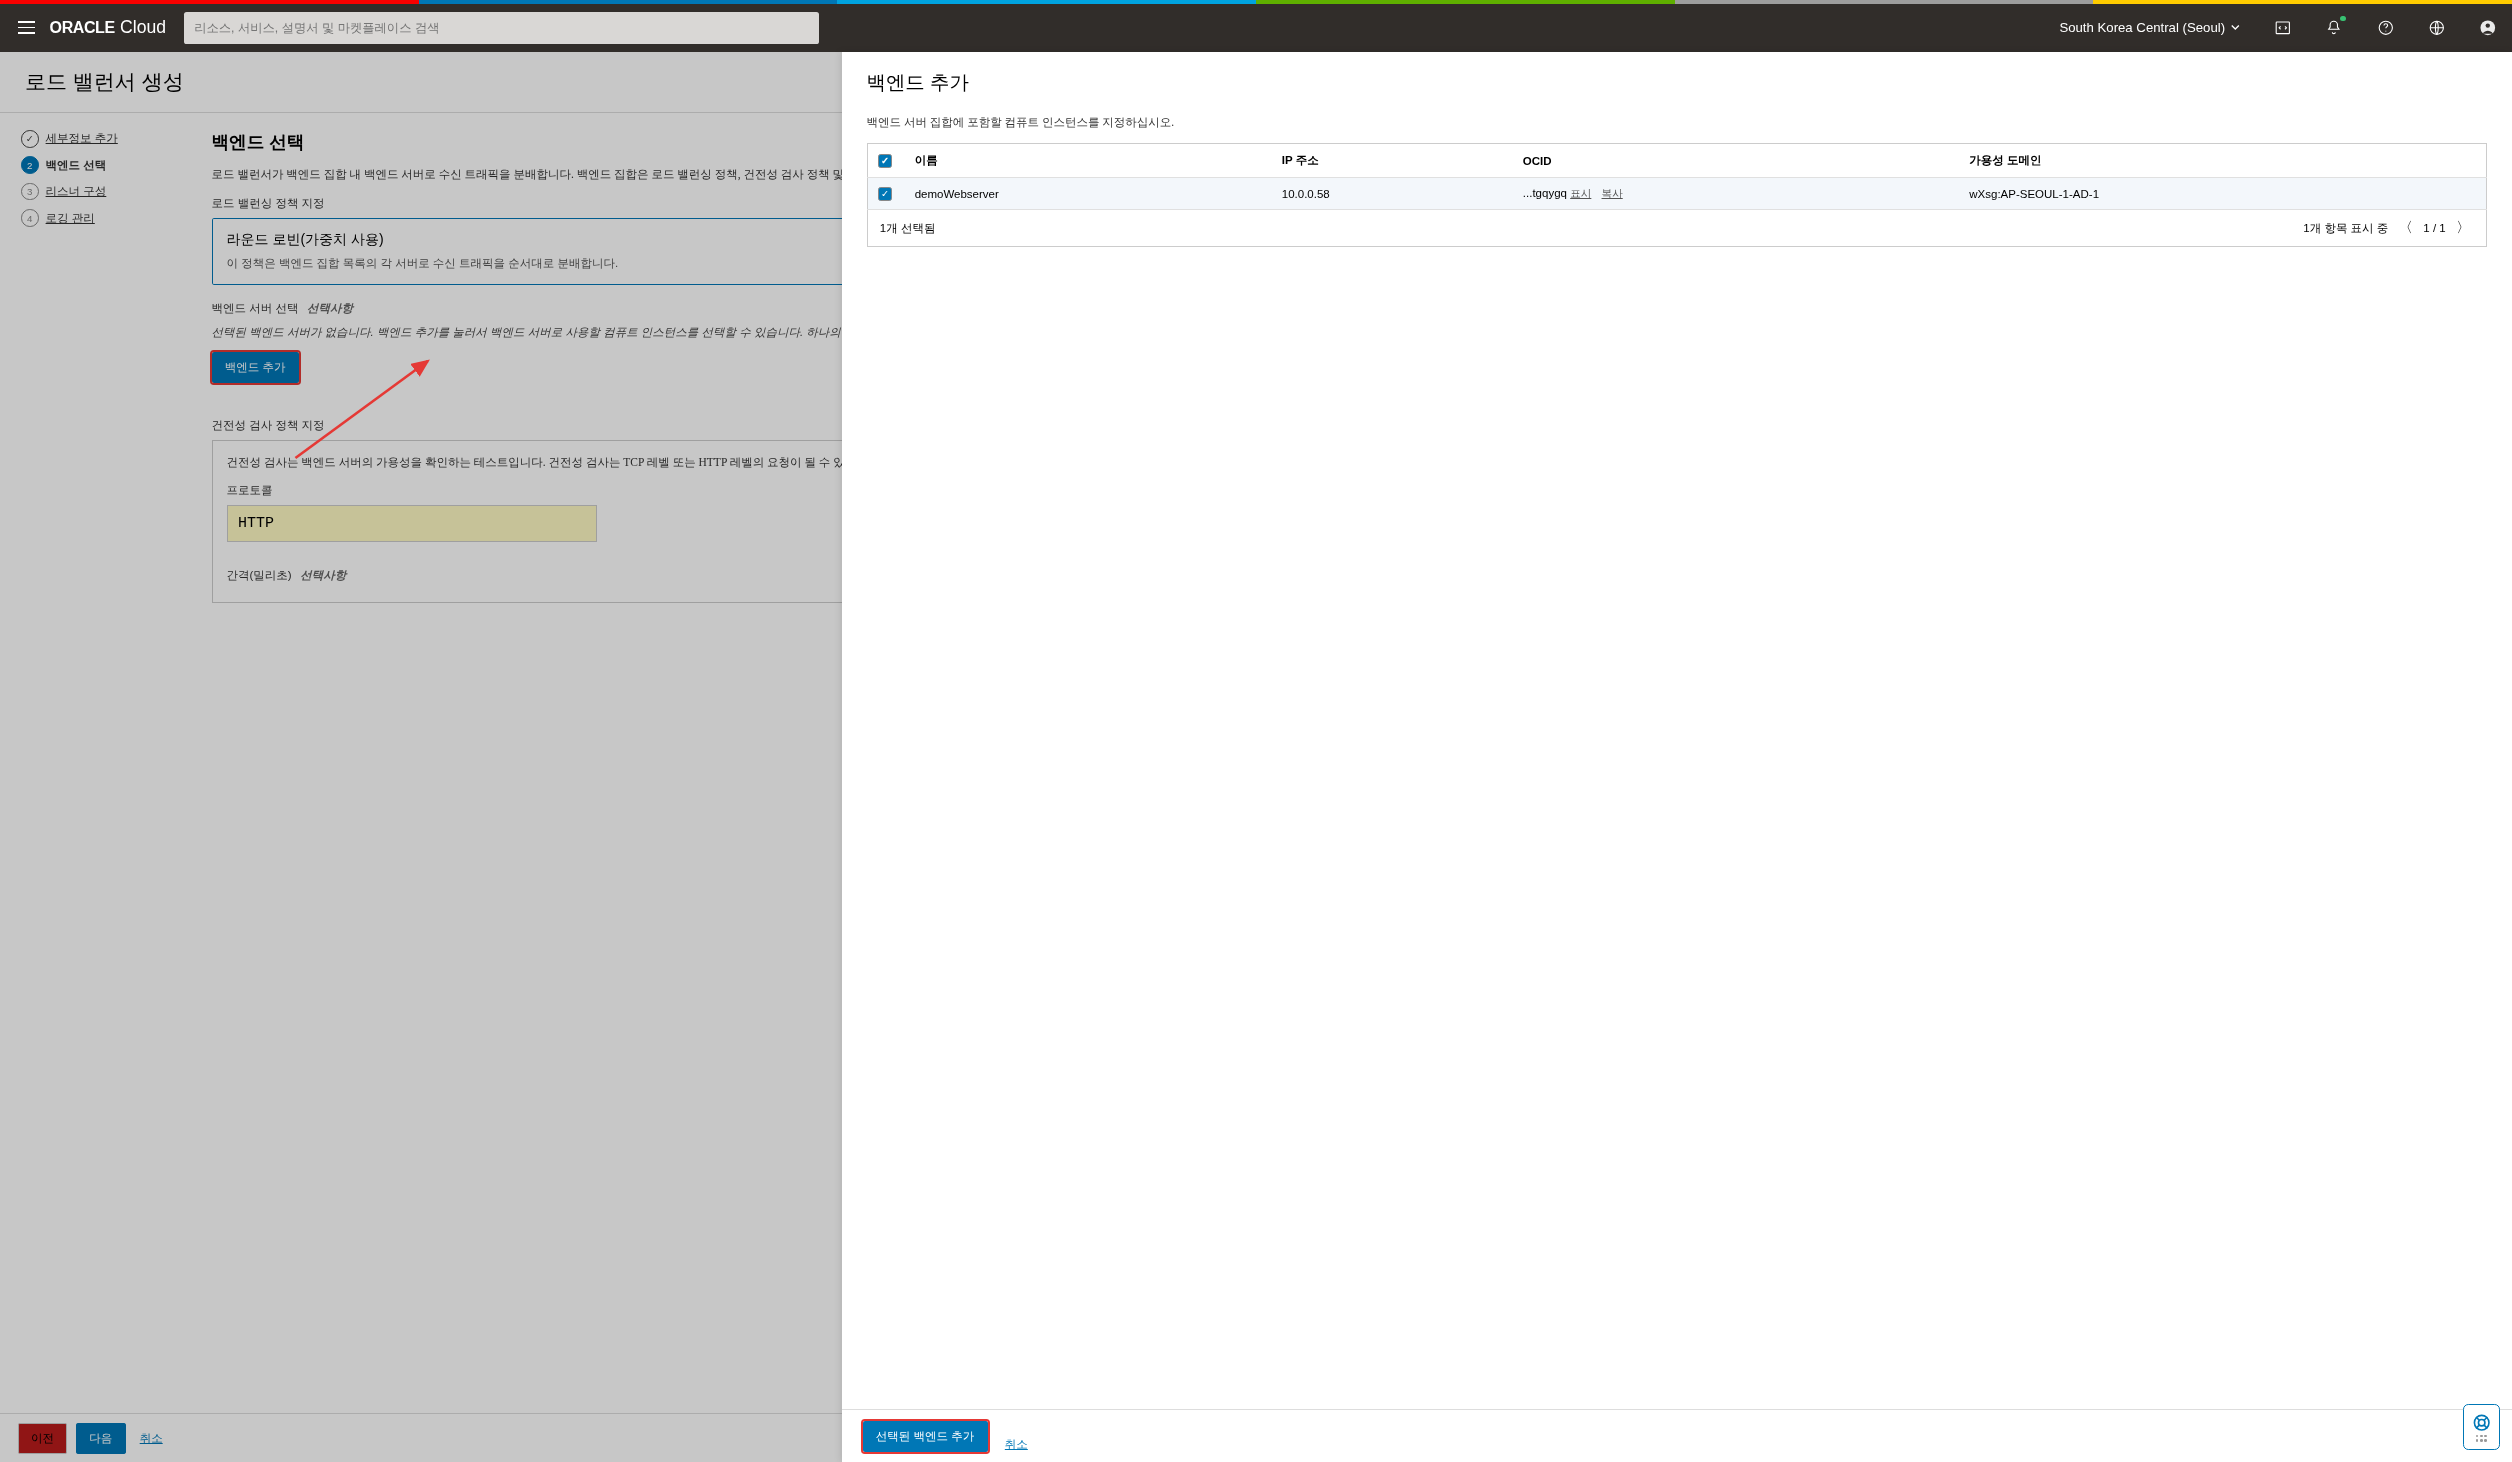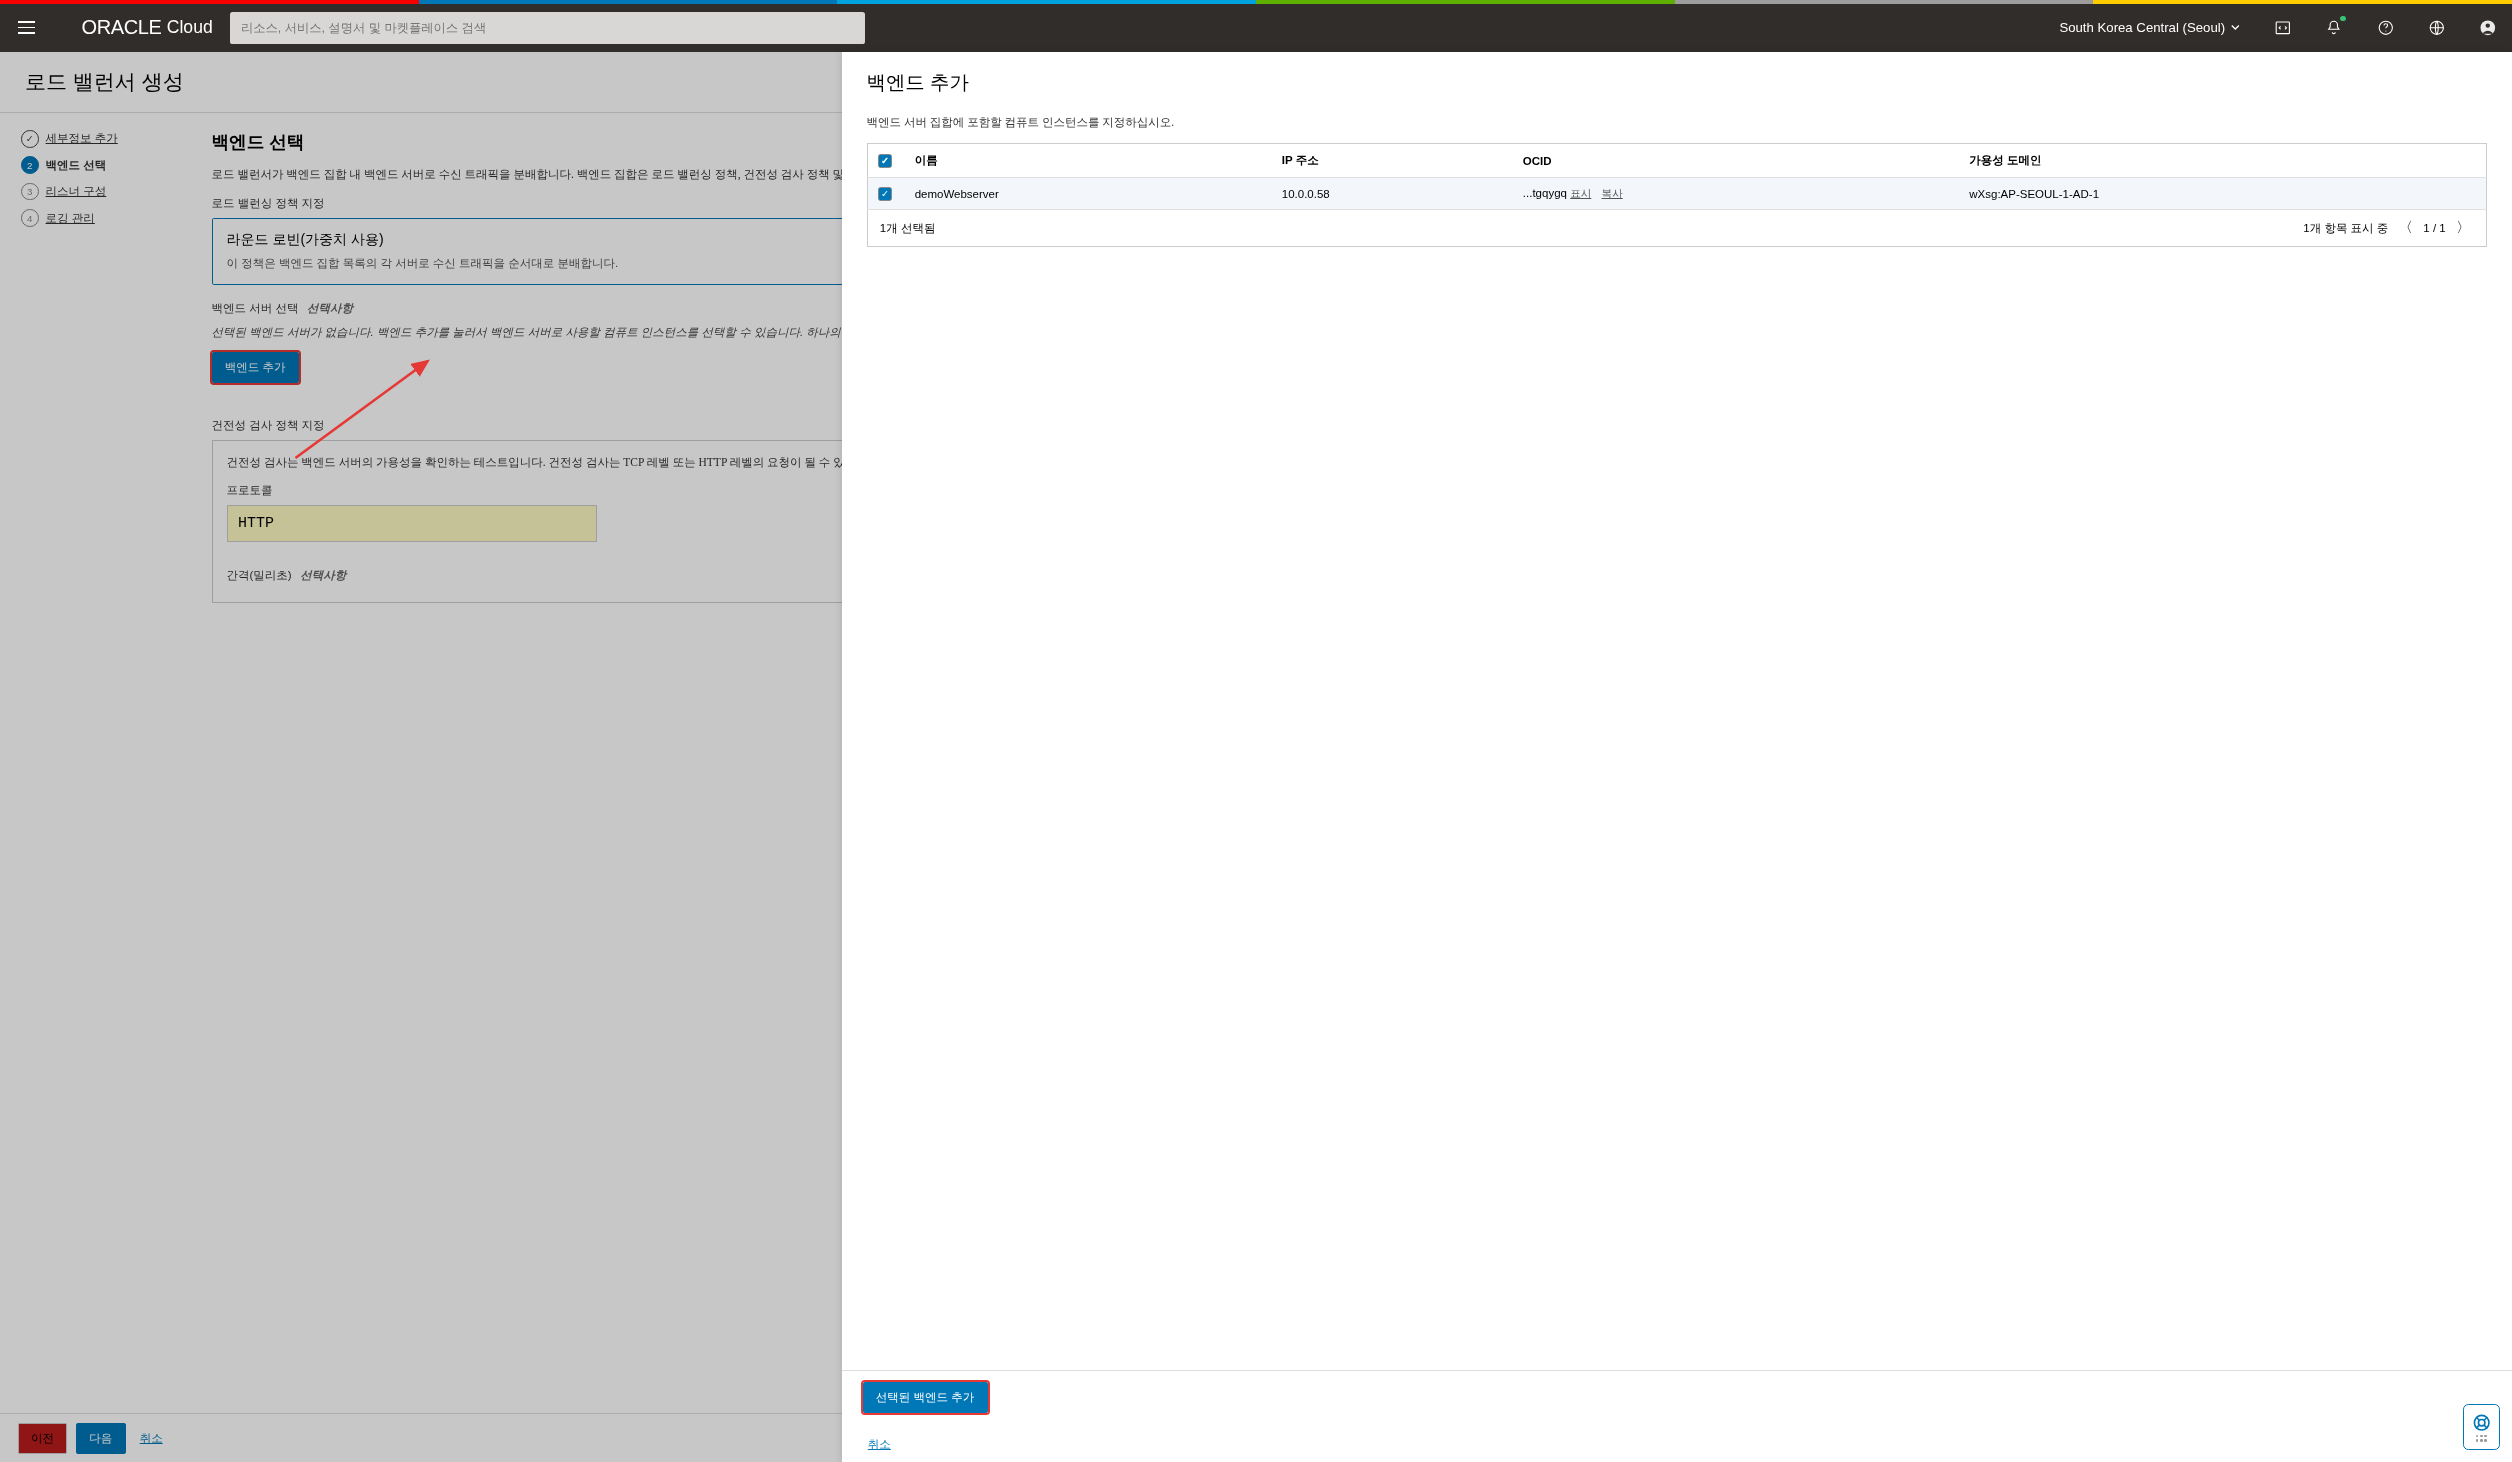--- a/index.html
+++ b/index.html
@@ -16,21 +16,21 @@
 .ts6 { background: #ffcc00; }
 
 
 .header { background: #312D2A; height: 48px; display: flex; align-items: center; padding: 0 10.6px; color: #fff; }
 .menu-btn { width: 32px; height: 32px; display: flex; align-items: center; justify-content: center; cursor: pointer; }
 .menu-icon { width: 17.6px; height: 1.8px; background: #fff; position: relative; }
 .menu-icon::before, .menu-icon::after { content: ""; position: absolute; width: 17.6px; height: 1.8px; background: #fff; left: 0; }
 .menu-icon::before { top: -5.3px; }
 .menu-icon::after { top: 5.3px; }
 .logo { display: flex; align-items: center; margin-left: 7px; margin-right: 17.6px; }
-.logo-text { font-weight: 400; font-size: 20px; letter-spacing: -0.4px; margin-left: 32px; }
+.logo-text { font-weight: 700; font-size: 16px; letter-spacing: -0.4px; }
 .logo-cloud { font-weight: 300; font-size: 17.6px; margin-left: 5.3px; }
 .search-box { flex: 1; max-width: 635px; height: 32px; background: #d9d7d5; border-radius: 2.6px; display: flex; align-items: center; padding: 0 10.6px; }
 .search-input { flex: 1; border: none; background: transparent; font-size: 12.3px; color: #333; outline: none; }
 .header-right { margin-left: auto; display: flex; align-items: center; gap: 32px; padding-right: 3.5px; }
 .region-sel { display: flex; align-items: center; font-size: 13.2px; cursor: pointer; }
 .hdr-icon { width: 19.4px; height: 19.4px; display: flex; align-items: center; justify-content: center; cursor: pointer; }
 .hdr-icon svg { width: 17.6px; height: 17.6px; }
 .notif-dot { position: relative; }
 .notif-dot::after { content: ""; position: absolute; width: 5.3px; height: 5.3px; border-radius: 50%; background: #38c172; top: -1.8px; right: -1.8px; }
 
@@ -79,21 +79,21 @@
 .table th, .table td { text-align: left; padding: 8.8px 10.6px; border-bottom: 0.9px solid #e0e0e0; }
 .table th { background: #fff; font-weight: 600; }
 .table tbody tr { background: #f3f7fb; }
 .chk { width: 14px; height: 14px; border: 0.9px solid #888; border-radius: 2.6px; background: #0077b6; display: inline-flex; align-items: center; justify-content: center; color: #fff; font-size: 9.7px; }
 .row-actions a { color: #555; text-decoration: underline; font-size: 10.6px; margin-right: 7px; cursor: pointer; }
 
 .table-footer { display: flex; align-items: center; padding: 8.8px 12.3px; border: 0.9px solid #ccc; border-top: none; font-size: 11.5px; }
 .table-footer .pager { margin-left: auto; display: flex; align-items: center; gap: 7px; }
 .pager-btn { border: none; background: none; font-size: 14px; cursor: pointer; padding: 0 3.5px; }
 
-.panel-footer { border-top: 0.9px solid #ddd; padding: 10.6px 21px; display: flex; align-items: flex-start; gap: 24px; flex-direction: column; }
+.panel-footer { border-top: 0.9px solid #ddd; padding: 10.6px 21px; display: flex; align-items: flex-end; gap: 12px; }
 
 .arrow { position: absolute; z-index: 12; pointer-events: none; }
 
 .help-bubble { position: absolute; bottom: 12.3px; right: 12.3px; width: 37px; height: 46px; border: 1.8px solid #0077b6; border-radius: 5.3px; background: #fff; display: flex; flex-direction: column; align-items: center; justify-content: center; z-index: 20; cursor: pointer; }
 .help-bubble svg { width: 19.4px; height: 19.4px; }
 .help-dots { display: grid; grid-template-columns: repeat(3, 2.6px); gap: 1.8px; margin-top: 2.6px; }
 .help-dots span { width: 2.6px; height: 2.6px; background: #999; border-radius: 50%; }
 </style>
 </head>
 <body>

